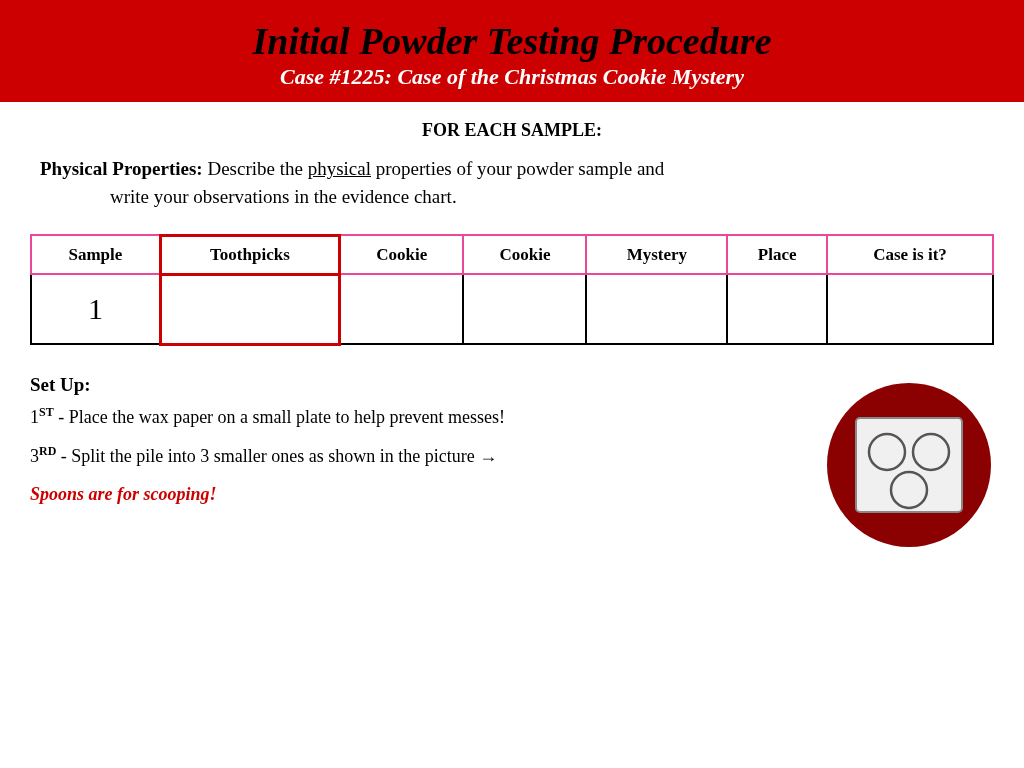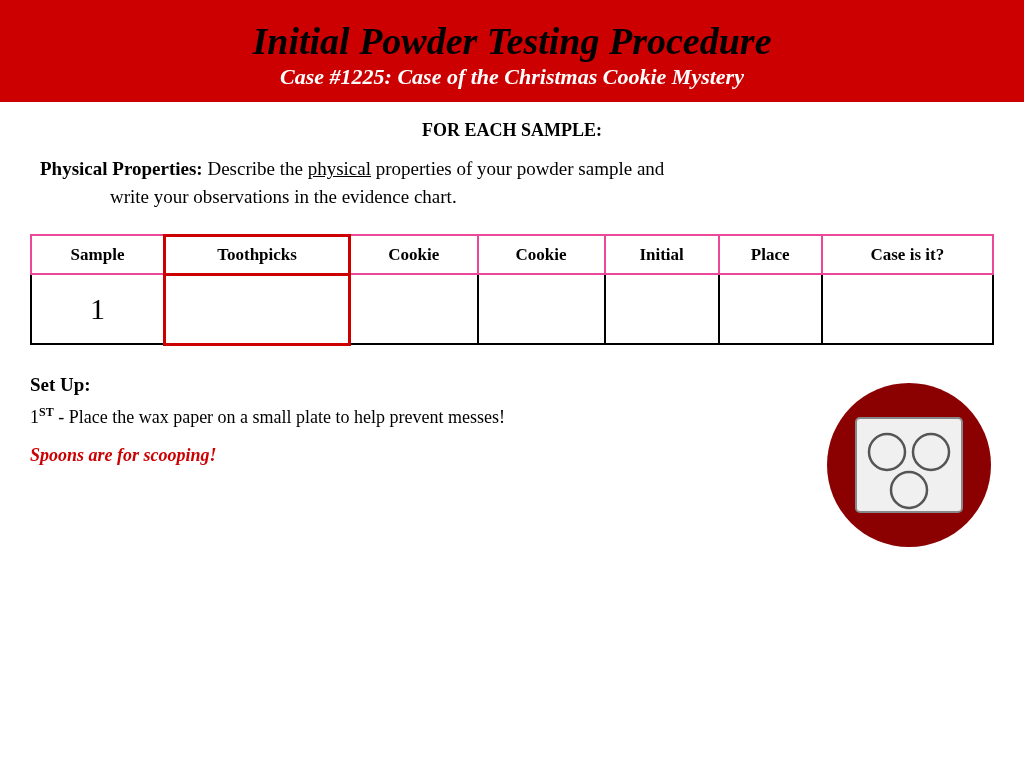--- a/index.html
+++ b/index.html
@@ -167,21 +167,21 @@
     <span class="indent">write your observations in the evidence chart.</span>
   </div>
 
   <table class="evidence-table">
     <thead>
       <tr>
         <th>Sample</th>
         <th class="description">Toothpicks</th>
         <th>Cookie</th>
         <th>Cookie</th>
-        <th>Initial</th>
+        <th>Mystery</th>
         <th>Place</th>
         <th>Case is it?</th>
       </tr>
     </thead>
     <tbody>
       <tr>
         <td class="sample-num">1</td>
         <td class="description"></td>
         <td></td>
         <td></td>
@@ -194,20 +194,23 @@
 
   <div class="setup-section">
     <div class="setup-text">
       <div class="set-up-title">Set Up:</div>
 
       <div class="step">
         <span>1<sup>ST</sup> - Place the wax paper on a small plate to help prevent messes!</span>
       </div>
 
 
+      <div class="step">
+        <span>3<sup>RD</sup> - Split the pile into 3 smaller ones as shown in the picture →</span>
+      </div>
 
       <div class="spoons-note">
         <div>Spoons are for scooping!</div>
       </div>
     </div>
 
     <svg class="circle-diagram" viewBox="0 0 170 170" xmlns="http://www.w3.org/2000/svg">
       <circle cx="85" cy="85" r="82" class="circle-bg"></circle>
       <rect x="32" y="38" width="106" height="94" rx="4" ry="4" class="inner-rect"></rect>
       <circle cx="63" cy="72" r="18" class="circle-hole"></circle>

